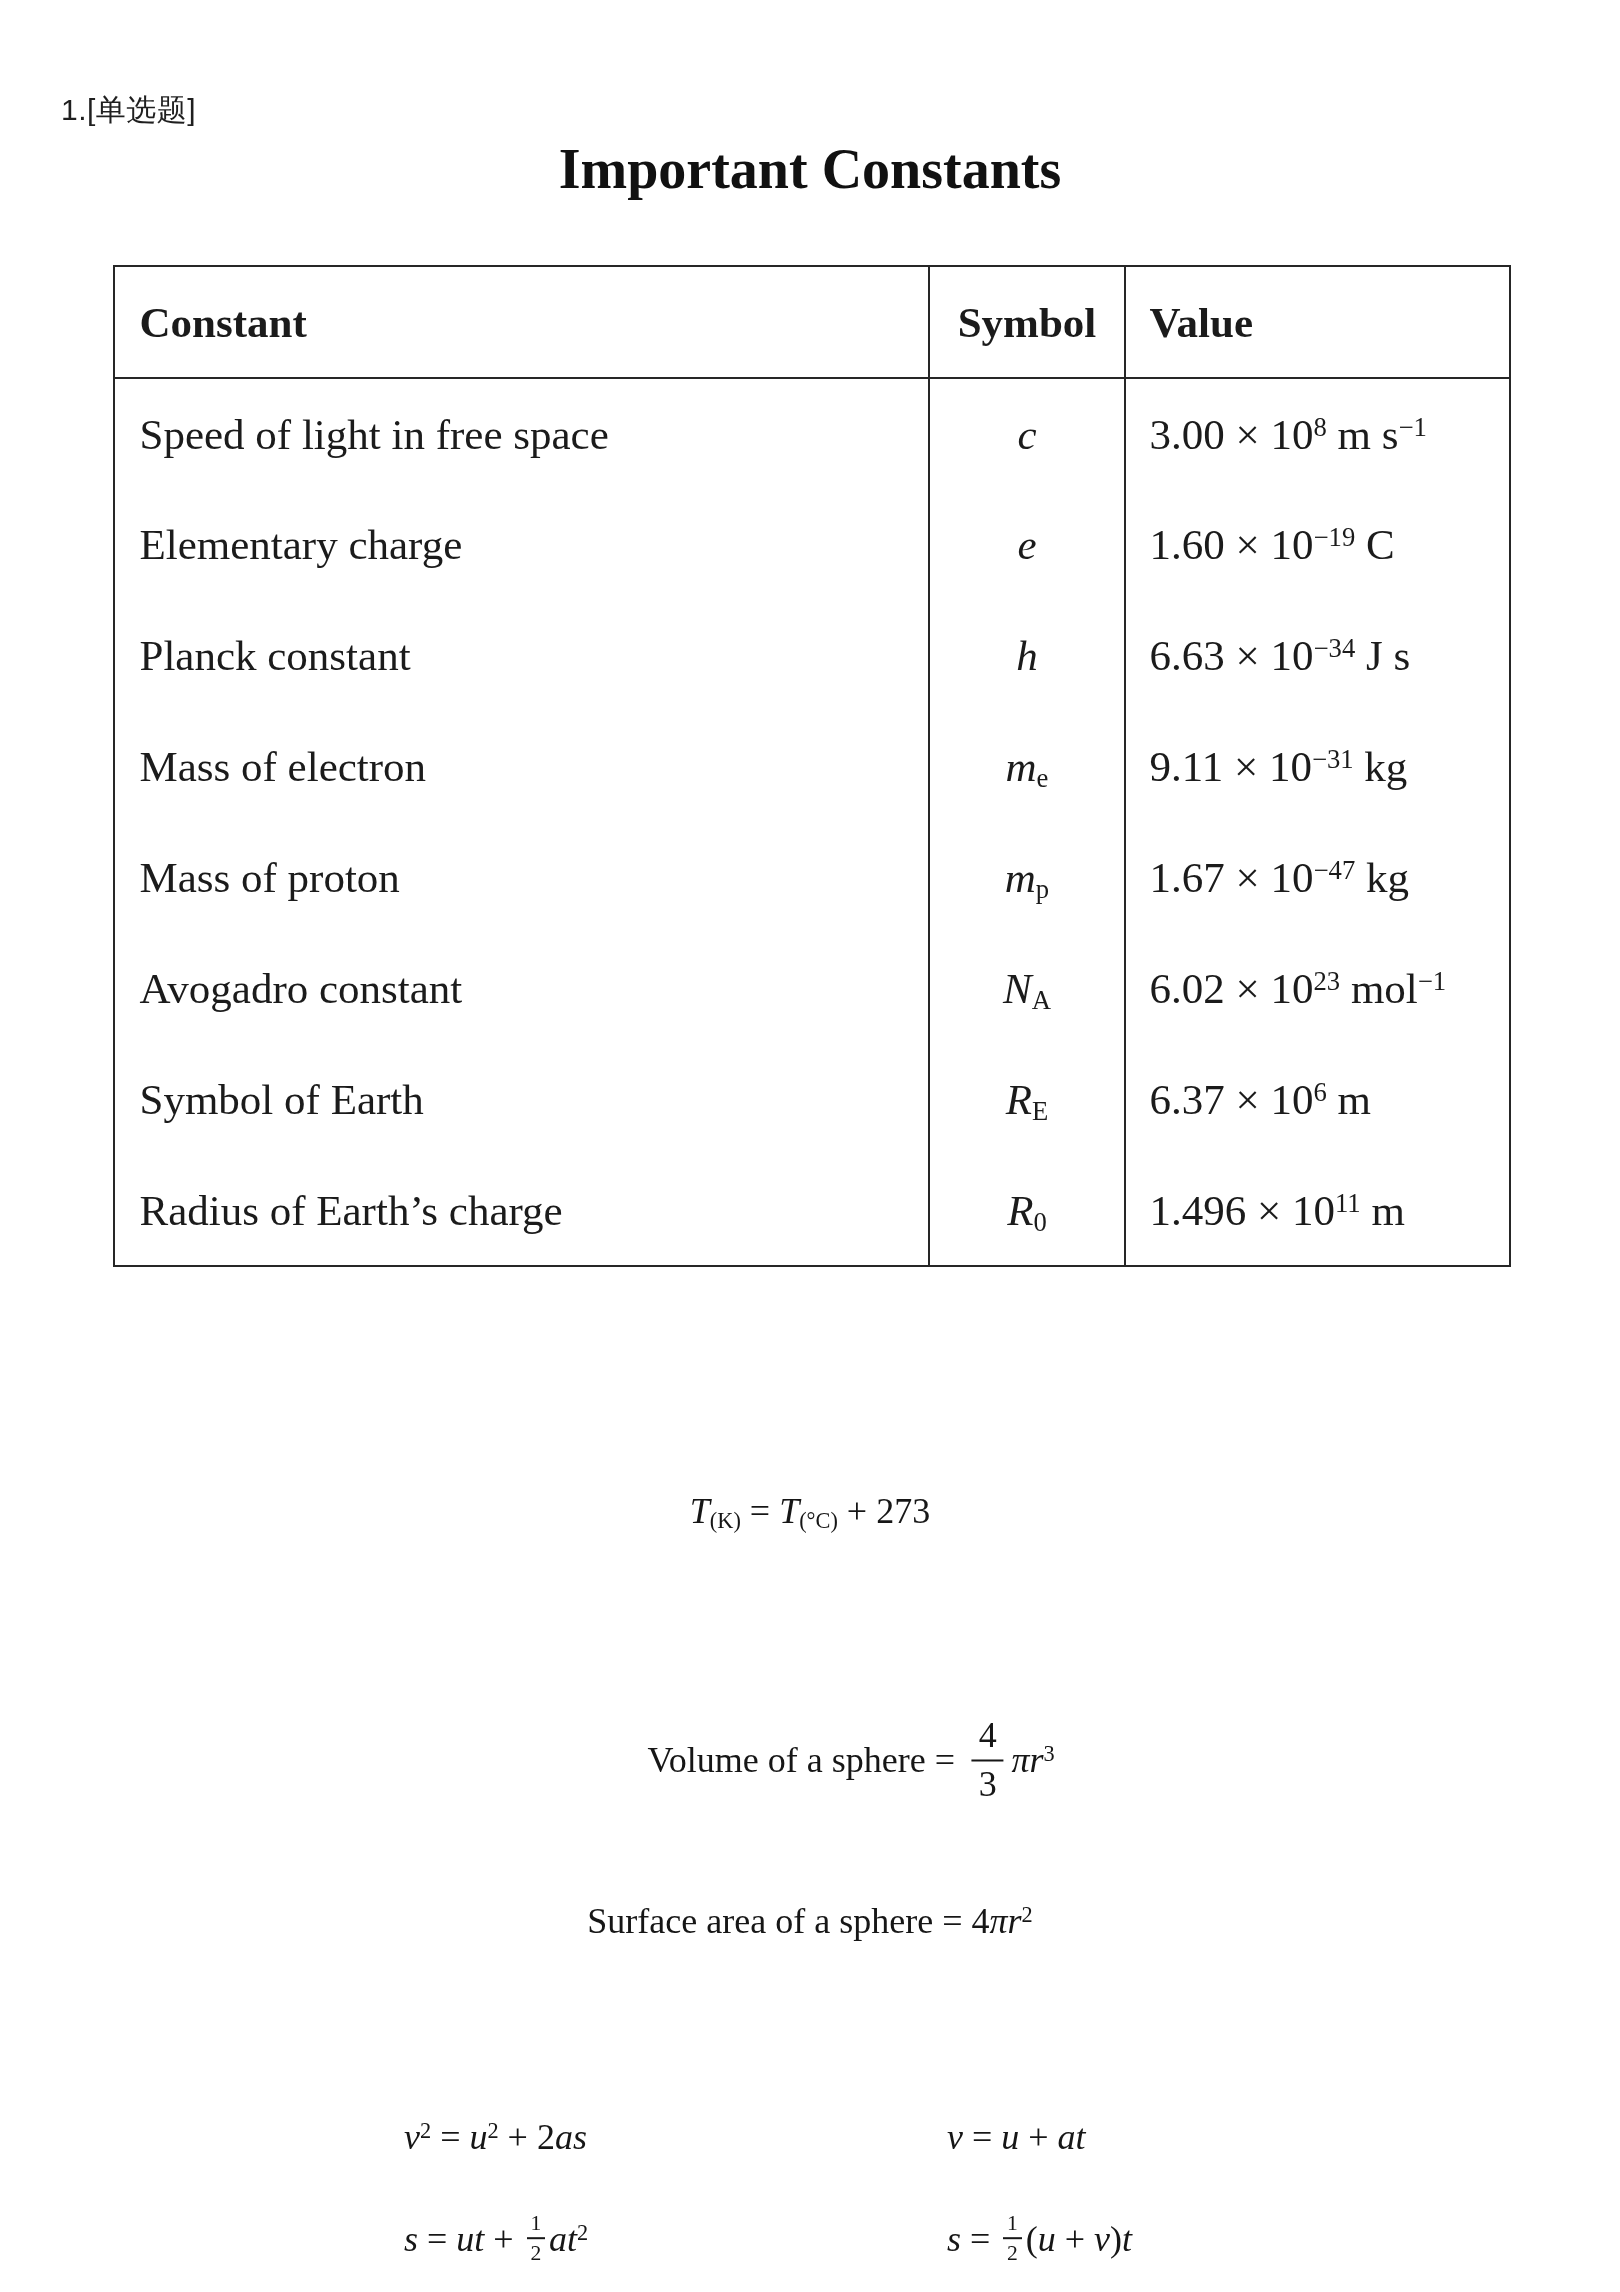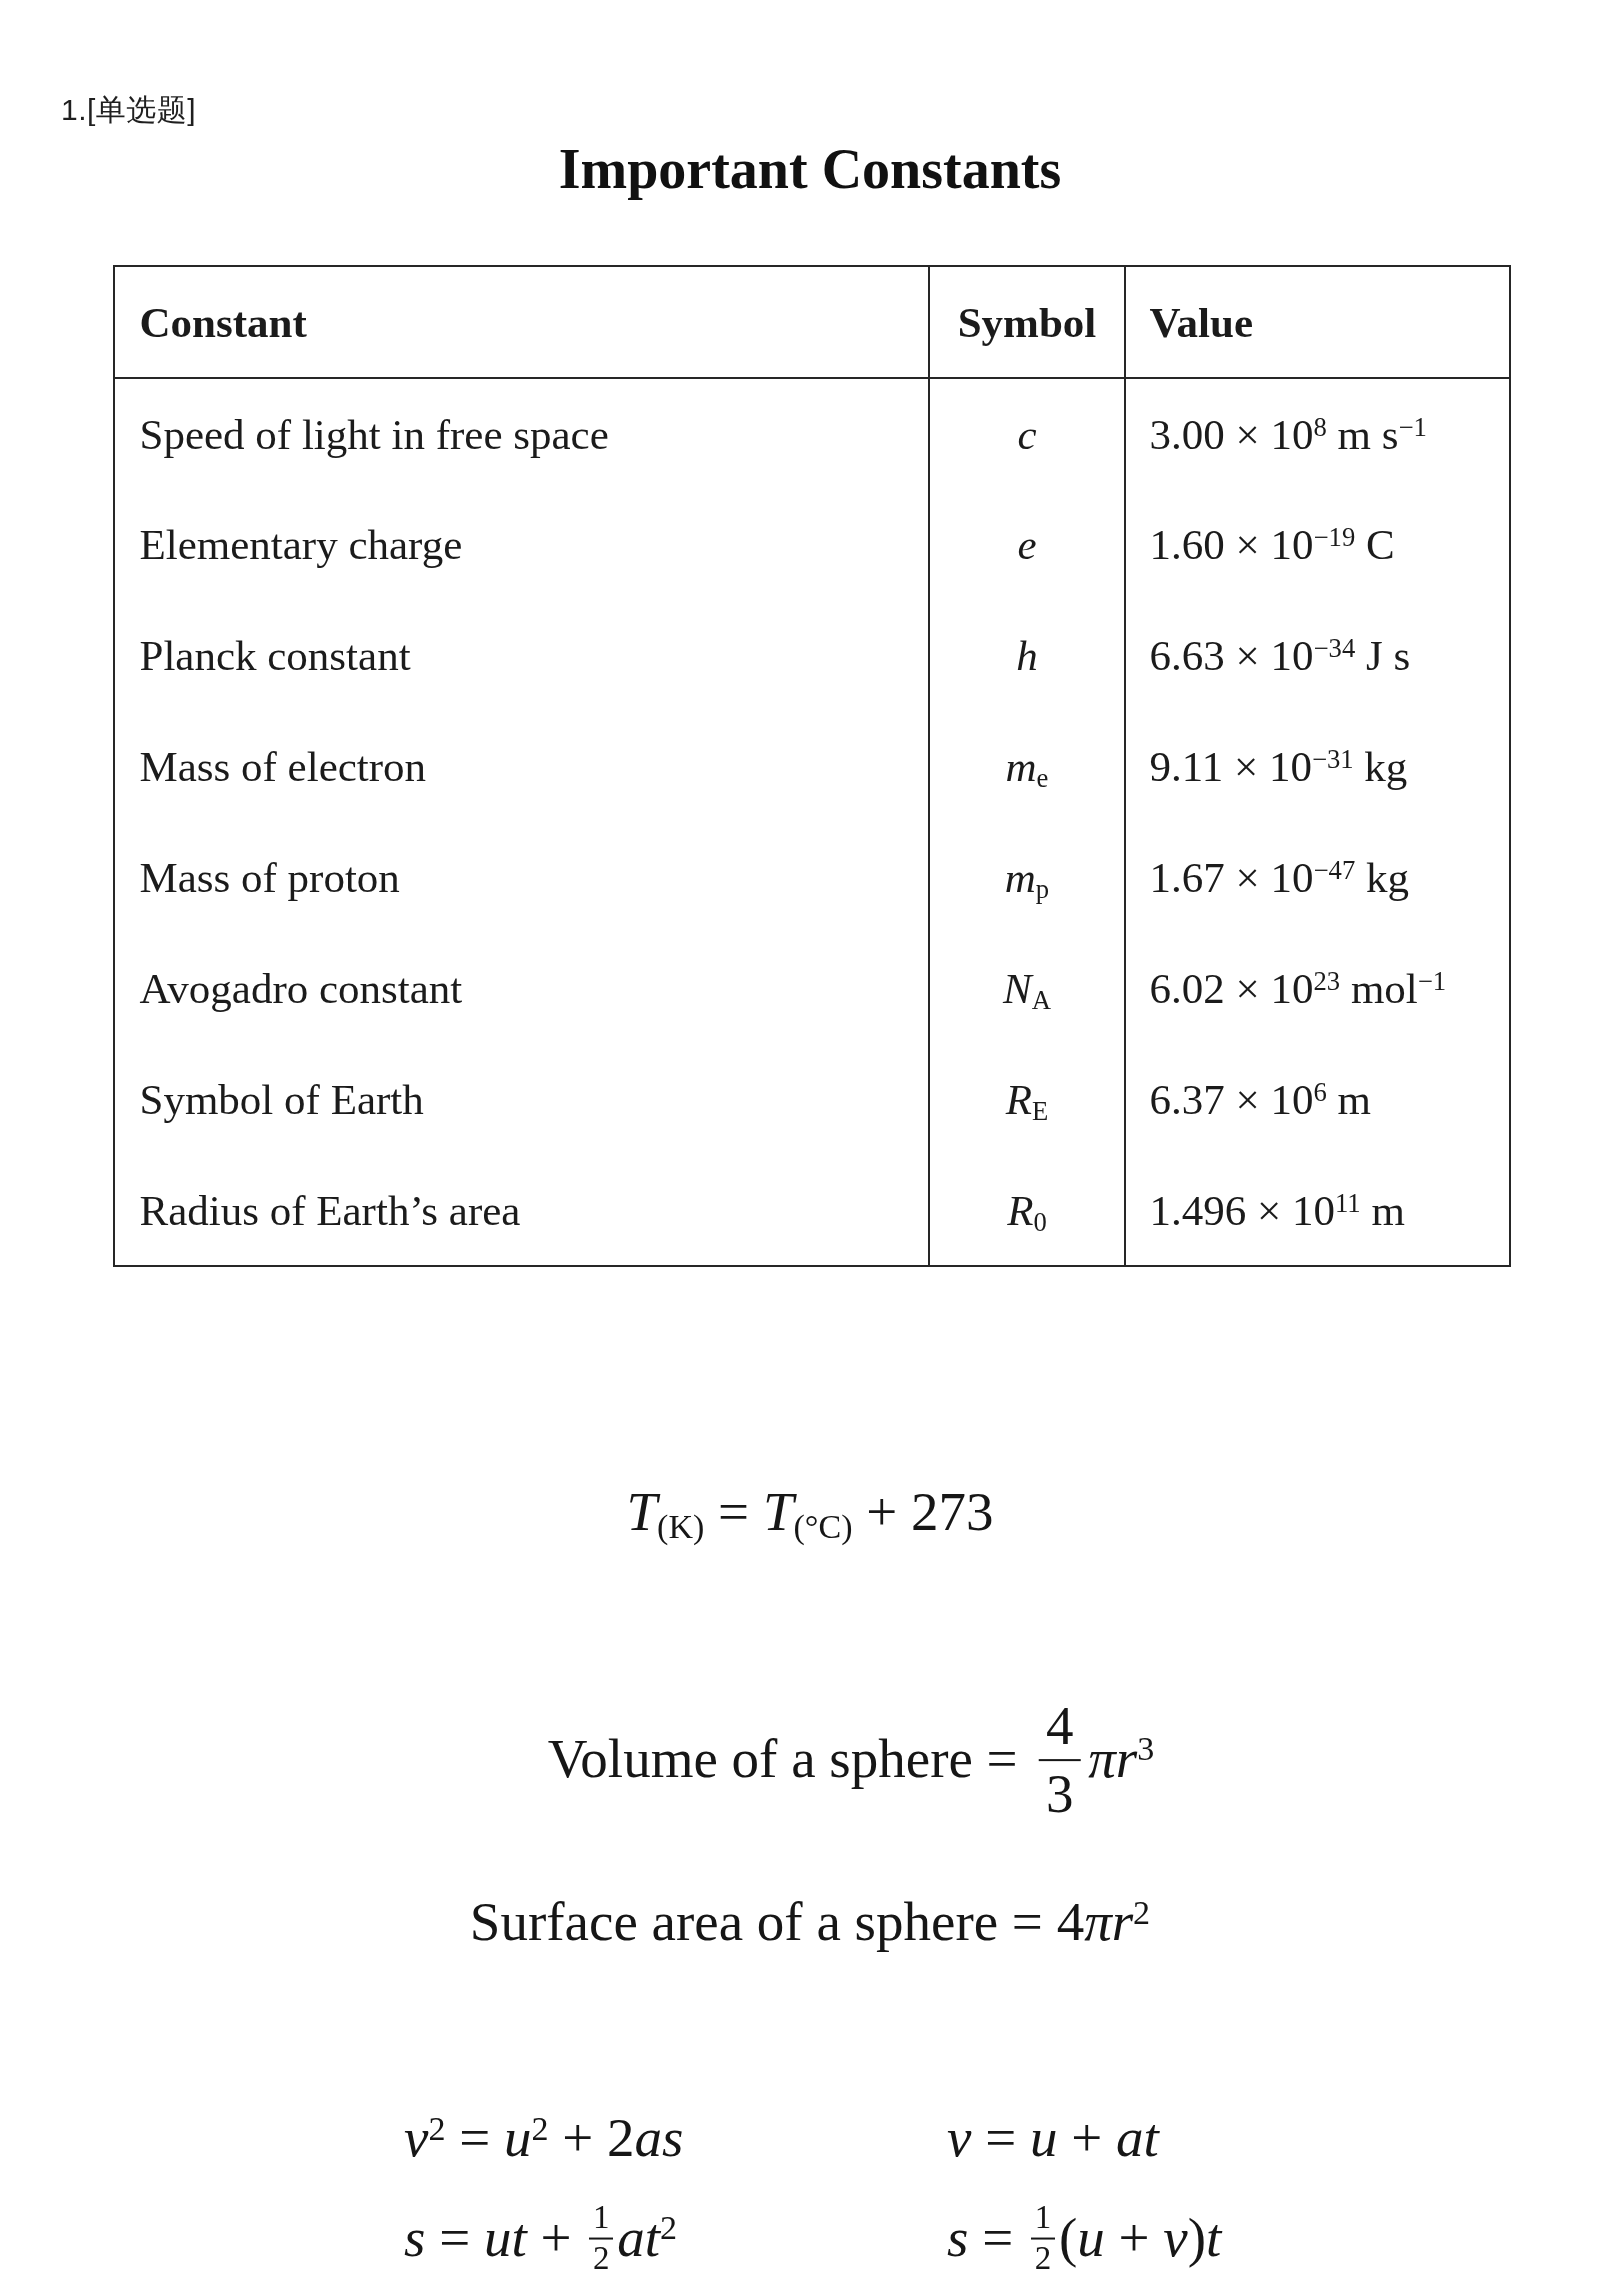--- a/index.html
+++ b/index.html
@@ -47,21 +47,21 @@
     display:inline-flex;flex-direction:column;align-items:center;
     vertical-align:middle;line-height:1.02;margin:0 7.8px;
     transform:translateY(-3.9px);font-style:normal;
   }
   .frac .fnum{padding:0 6.9px 4.9px 6.9px;}
   .frac .fden{border-top:2px solid currentColor;padding:4.9px 6.9px 0 6.9px;}
   .frac.small{font-size:0.6em;margin:0 3.9px;transform:translateY(-4.9px);}
   .frac.small .fnum{padding:0 3.9px 2.9px 3.9px;}
   .frac.small .fden{padding:2.9px 3.9px 0 3.9px;}
   
-  .formula{position:absolute;font-size:55px;white-space:nowrap;color:#161616;}
+  .formula{position:absolute;font-size:36px;white-space:nowrap;color:#161616;}
   .f-temp{left:50%;top:1511px;transform:translate(-50%,-50%);}
   .f-volume{left:50%;top:1764px;transform:translate(calc(-50% + 41px),-50%);}
   .f-surface{left:50%;top:1921px;transform:translate(-50%,-50%);}
   .f-kin1{left:404px;top:2137px;transform:translateY(-50%);}
   .f-kin2{left:947px;top:2137px;transform:translateY(-50%);}
   .f-kin3{left:404px;top:2243px;transform:translateY(-50%);}
   .f-kin4{left:947px;top:2243px;transform:translateY(-50%);}
 </style>
 </head>
 <body>
@@ -115,21 +115,21 @@
           <td class="td-constant">Avogadro constant</td>
           <td class="td-symbol"><span class="mi">N</span><span class="msub">A</span></td>
           <td class="td-value">6.02 × 10<span class="msup">23</span> mol<span class="msup">−1</span></td>
         </tr>
         <tr>
           <td class="td-constant">Symbol of Earth</td>
           <td class="td-symbol"><span class="mi">R</span><span class="msub">E</span></td>
           <td class="td-value">6.37 × 10<span class="msup">6</span> m</td>
         </tr>
         <tr>
-          <td class="td-constant">Radius of Earth’s area</td>
+          <td class="td-constant">Radius of Earth’s charge</td>
           <td class="td-symbol"><span class="mi">R</span><span class="msub">0</span></td>
           <td class="td-value">1.496 × 10<span class="msup">11</span> m</td>
         </tr>
       </tbody>
   </table>
 
   <div class="formula f-temp"><span class="mi">T</span><span class="msub">(K)</span><span class="mr"> = </span><span class="mi">T</span><span class="msub">(°C)</span><span class="mr"> + 273</span></div>
 
   <div class="formula f-volume"><span class="mr">Volume of a sphere = </span><span class="frac">
         <span class="fnum">4</span>

